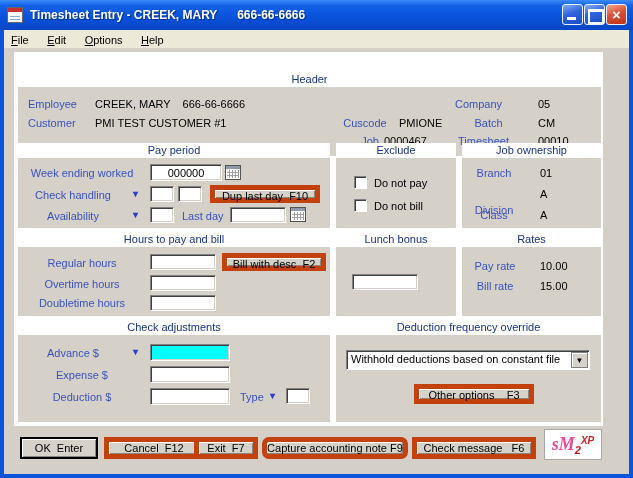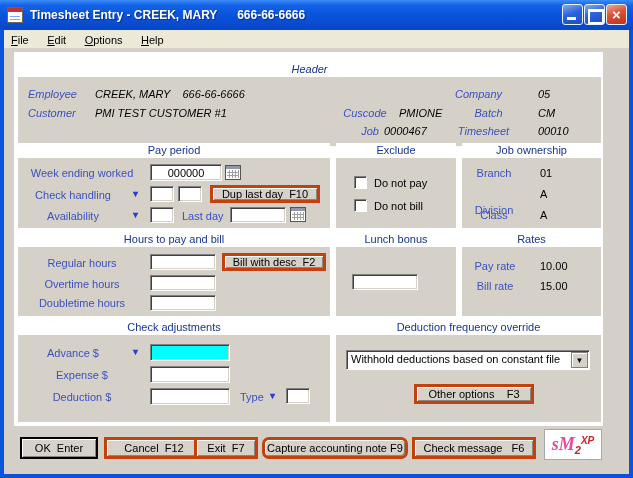--- a/index.html
+++ b/index.html
@@ -38,21 +38,21 @@
   .lbl { position:absolute; color:#3B51C1; font-size:11px; line-height:13px; white-space:pre; }
   .r { text-align:center; }
   .val { position:absolute; color:#000; font-size:11px; line-height:13px; white-space:pre; }
 
   .field { position:absolute; background:#fff; font-size:11px; color:#000; padding:0 2px;
     border:1px solid; border-color:#808080 #FFFFFF #FFFFFF #808080;
     box-shadow:inset 1px 1px 0 #404040, inset -1px -1px 0 #D4D0C8; outline:none;
     font-family:"Liberation Sans", sans-serif; }
   .cyan { background:#00FFFF; }
 
-  .btn { position:absolute; background:#D6D2CA; border:3px solid #c2410c;
+  .btn { position:absolute; background:#D6D2CA; border:5px solid #c2410c;
     box-shadow:inset 1px 1px 0 #FFFFFF, inset -1px -1px 0 #8A867E;
     font-size:11px; color:#000; text-align:center; white-space:pre; cursor:pointer;
     font-family:"Liberation Sans", sans-serif; }
   .default { border:2px solid #000; }
 
   .cbx { position:absolute; width:13px; height:13px; background:#fff; border:1px solid; cursor:pointer;
     border-color:#808080 #FFFFFF #FFFFFF #808080; box-shadow:inset 1px 1px 0 #404040; }
 
   .dda { position:absolute; color:#2B3FC8; font-size:10px; line-height:12px; font-weight:bold; cursor:pointer; }
 
@@ -92,21 +92,21 @@
   <div class="menubar">
     <span class="menu-item">File</span>
     <span class="menu-item">Edit</span>
     <span class="menu-item">Options</span>
     <span class="menu-item">Help</span>
   </div>
 
   <div class="content">
     <div class="backing"></div>
 
-    <div class="section" style="left:14px; top:14px; width:583px; height:84px;font-style:italic;">
+    <div class="section" style="left:14px; top:24px; width:583px; height:84px;">
       <div class="sec-title">Header</div>
       <span class="lbl" style="left:10px; top:26px;">Employee</span>
       <span class="val" style="left:77px; top:26px;">CREEK, MARY    666-66-6666</span>
       <span class="lbl r" style="left:420px; top:26px; width:81px;">Company</span>
       <span class="val" style="left:520px; top:26px;">05</span>
       <span class="lbl" style="left:10px; top:45px;">Customer</span>
       <span class="val" style="left:77px; top:45px;">PMI TEST CUSTOMER #1</span>
       <span class="lbl r" style="left:320px; top:45px; width:54px;">Cuscode</span>
       <span class="val" style="left:381px; top:45px;">PMIONE</span>
       <span class="lbl r" style="left:440px; top:45px; width:61px;">Batch</span>

